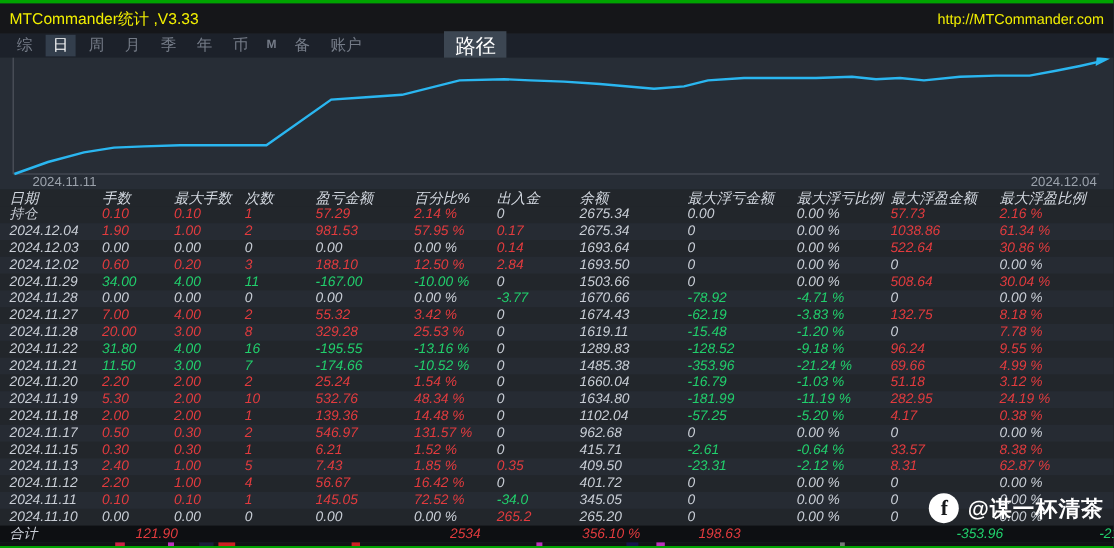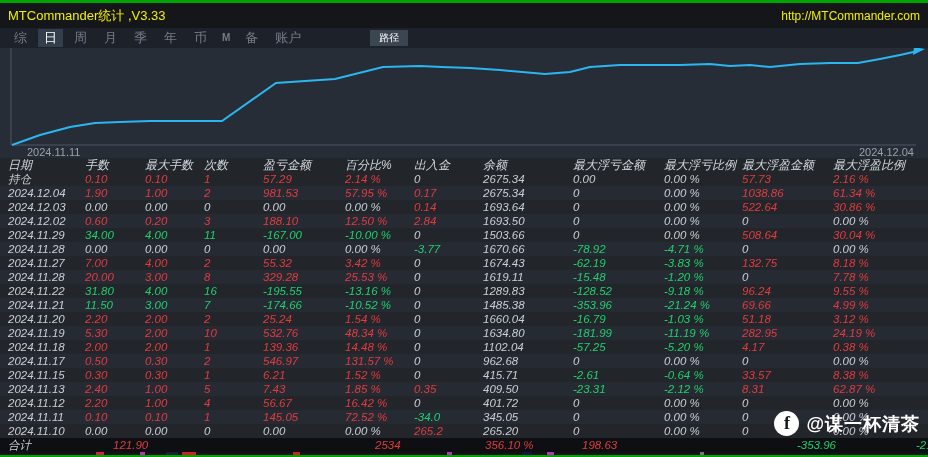--- a/index.html
+++ b/index.html
@@ -23,21 +23,21 @@
     display:flex; align-items:center; padding:0 8px;
   }
   .menu-item {
     color:#747b87; font-size:13px; padding:1px 6px; margin-right:5px;
     cursor:pointer; line-height:16px;
   }
   .menu-item.active { background:#333e4c; color:#ffffff; }
   .menu-item.small { font-size:10px; font-weight:bold; padding:1px 4px; }
   .path-btn {
     margin-left:58px; background:#3c4652; color:#ffffff;
-    font-size:10px; padding:1px 9px; cursor:pointer;
+    font-size:17px; padding:1px 9px; cursor:pointer;
   }
   .chart { position:relative; height:110px; background:#272d36; }
   .chart svg { position:absolute; left:0; top:0; }
   .xlabel { position:absolute; bottom:0; color:#9aa1ab; font-size:11px; }
   .xlabel.left { left:27px; }
   .xlabel.right { right:14px; }
   .table { position:relative; background:#22262b;font-style:italic; }
   .trow {
     display:grid;
     grid-template-columns:77px 60px 59px 59px 82px 69px 69px 90px 91px 78px 91px 1fr;

